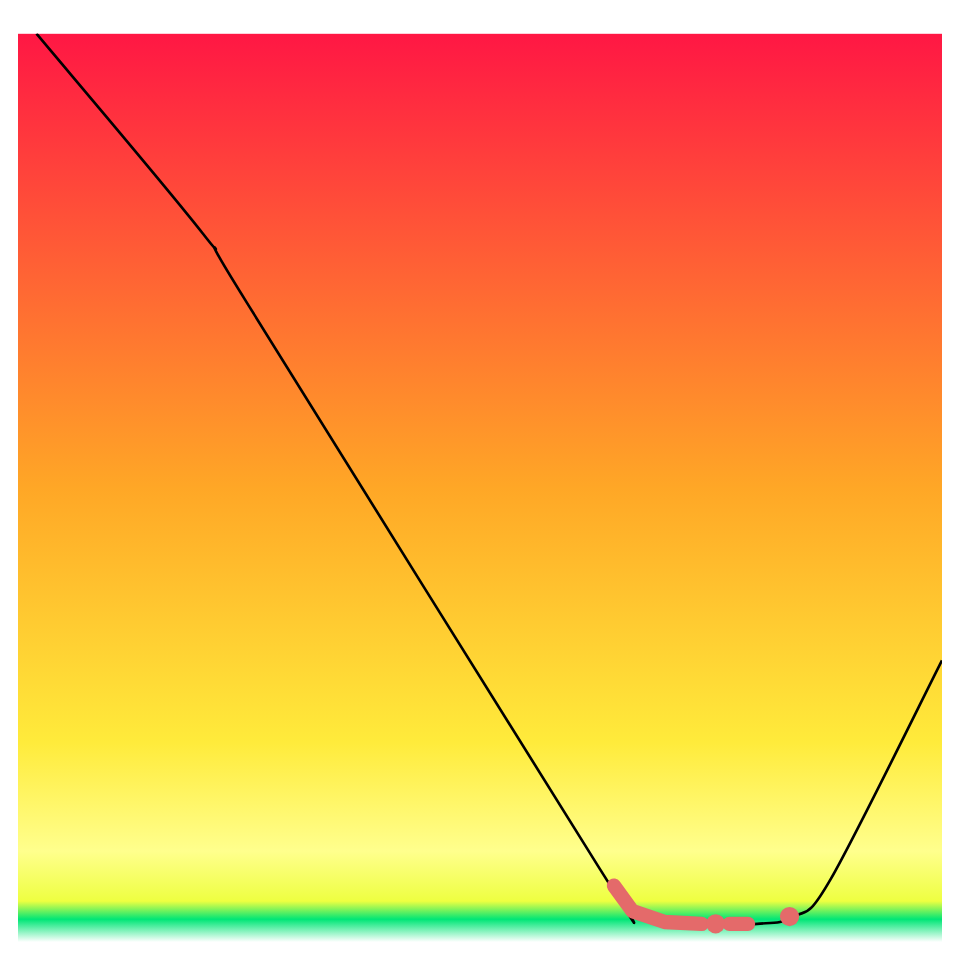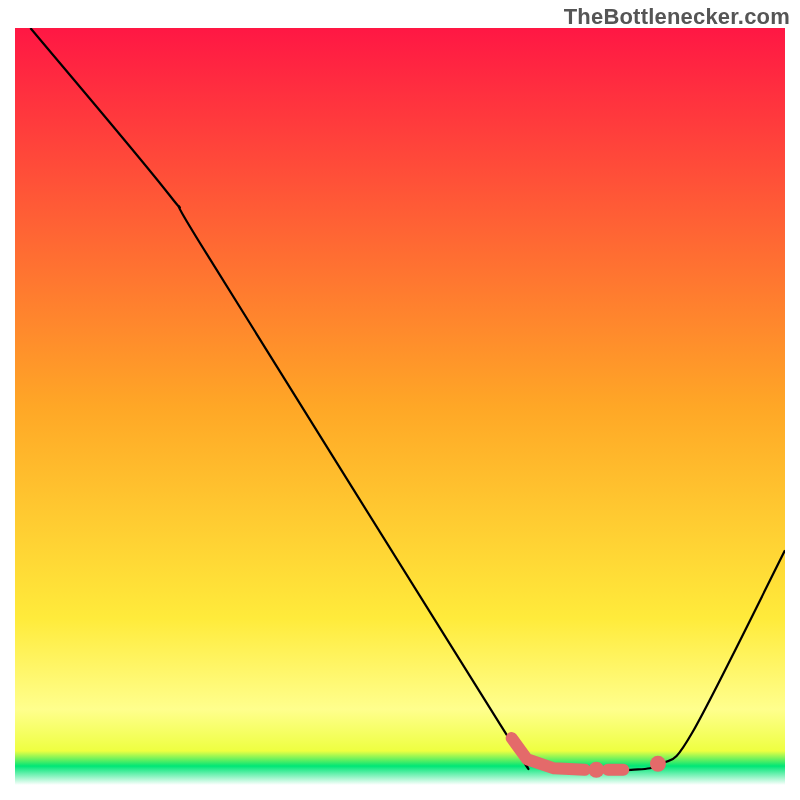--- a/index.html
+++ b/index.html
@@ -26,21 +26,20 @@
     letter-spacing: 0.2px;
   }
   svg {
     display: block;
   }
 </style>
 </head>
 <body>
 
 <div class="chart-wrap">
-  <div class="attribution">TheBottlenecker.com</div>
   <svg id="chart-svg" width="800" height="800">
     <defs>
       <linearGradient id="bg-grad" x1="0" y1="0" x2="0" y2="1">
           <stop offset="0%" stop-color="#ff1744"></stop>
           <stop offset="50%" stop-color="#ffa726"></stop>
           <stop offset="78%" stop-color="#ffeb3b"></stop>
           <stop offset="90%" stop-color="#ffff8d"></stop>
           <stop offset="95.5%" stop-color="#eeff41"></stop>
           <stop offset="97.5%" stop-color="#00e676"></stop>
           <stop offset="100%" stop-color="#ffffff"></stop>

